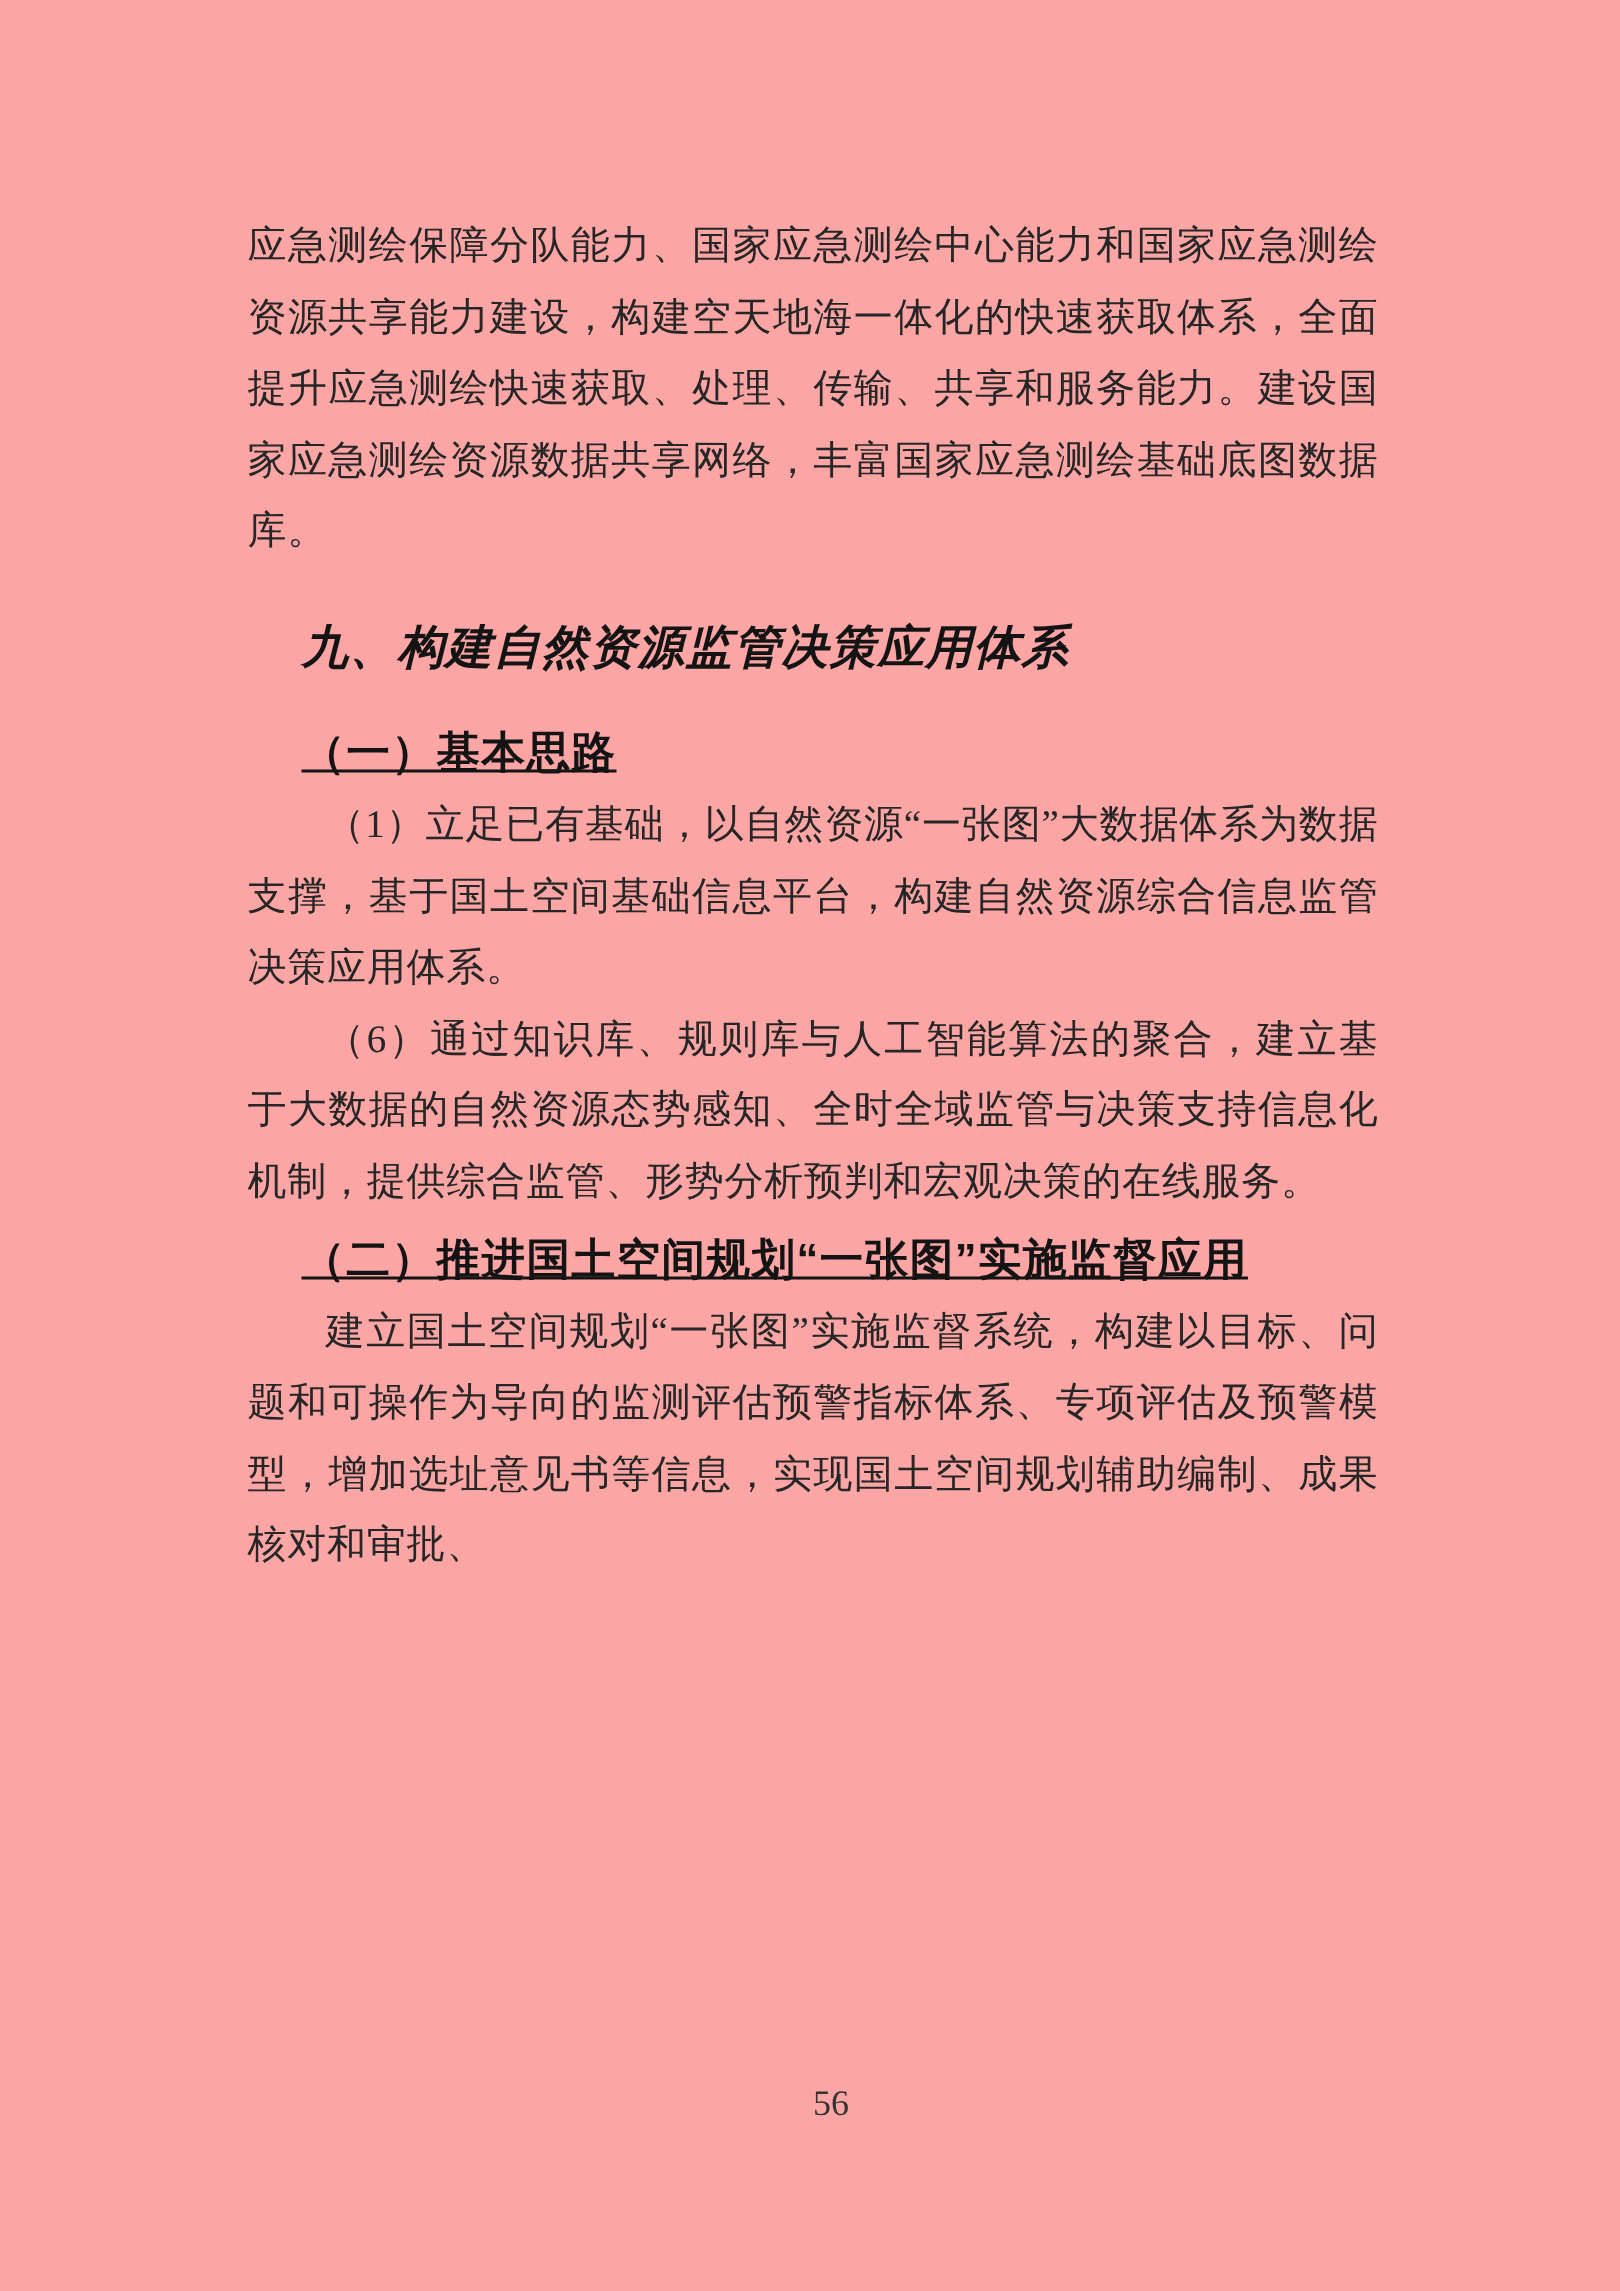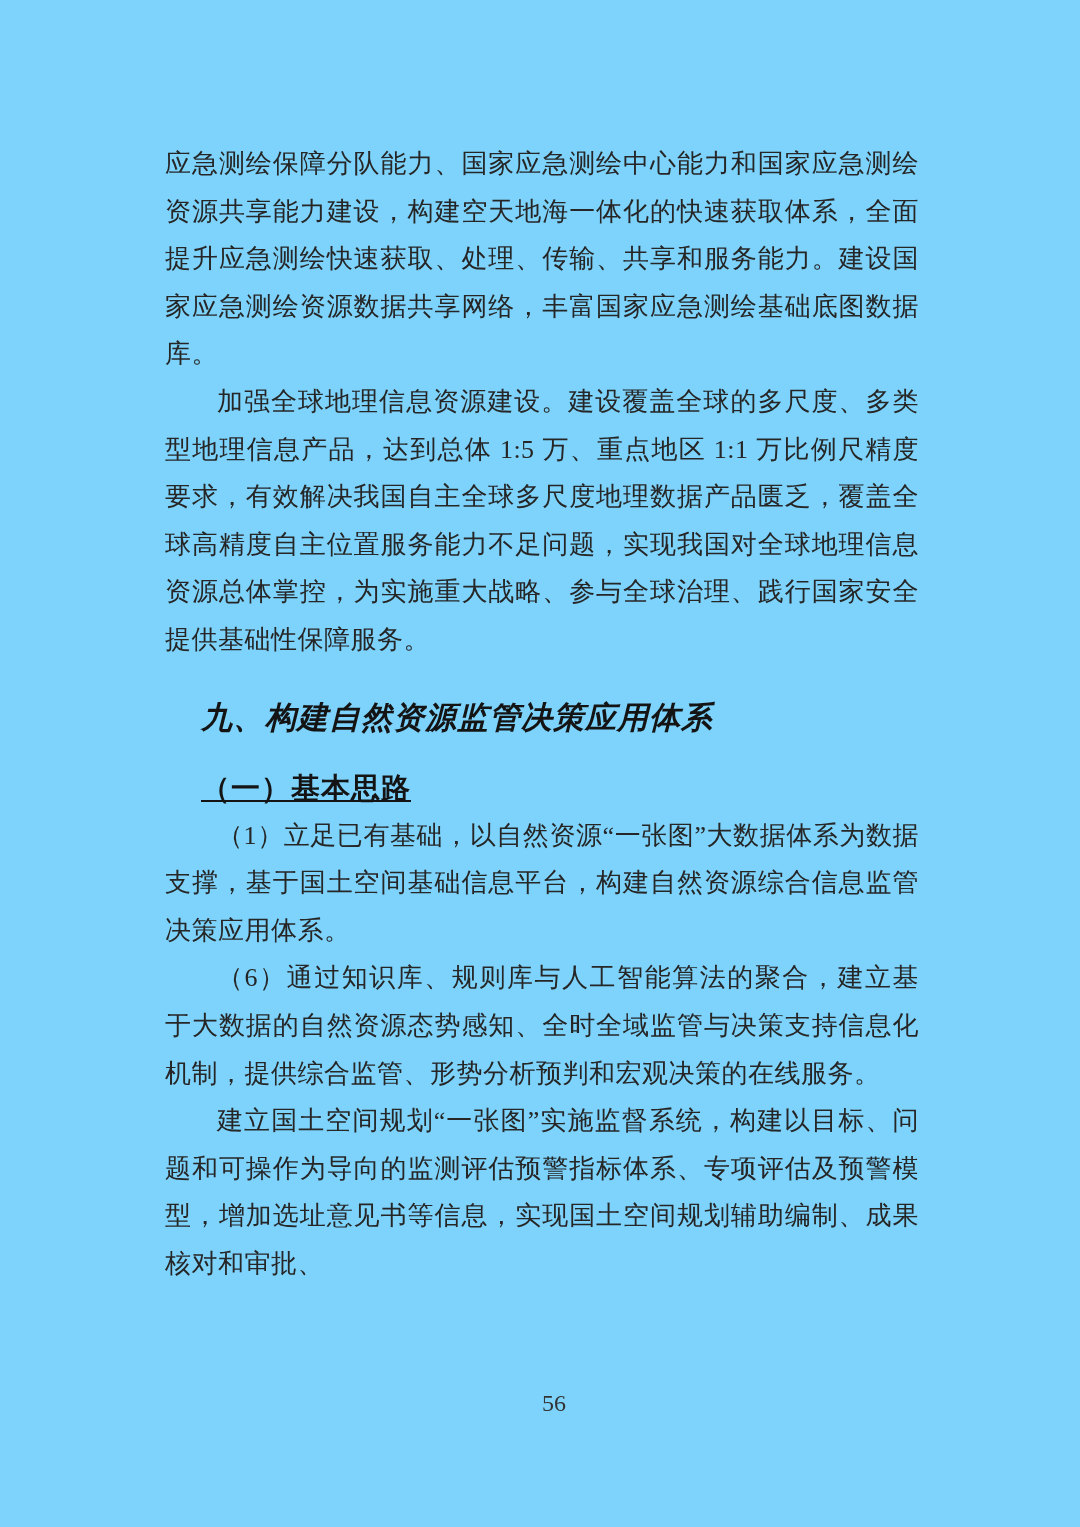--- a/index.html
+++ b/index.html
@@ -4,21 +4,21 @@
 <style>
   html, body {
     margin: 0;
     padding: 0;
     background: #ffffff;
   }
   .page {
     position: relative;
     width: 1080px;
     height: 1527px;
-    background: #7dd3fc;
+    background: #fca5a5;
     overflow: hidden;
     font-family: "Liberation Serif", "DejaVu Serif", serif;
   }
   .content {
     position: absolute;
     left: 165px;
     top: 140px;
     width: 754px;
   }
   p.body {
@@ -68,30 +68,30 @@
   }
 </style>
 </head>
 <body>
 
 <div class="page">
   <div class="content">
 
     <p class="body">应急测绘保障分队能力、国家应急测绘中心能力和国家应急测绘资源共享能力建设，构建空天地海一体化的快速获取体系，全面提升应急测绘快速获取、处理、传输、共享和服务能力。建设国家应急测绘资源数据共享网络，丰富国家应急测绘基础底图数据库。</p>
 
-    <p class="body indent">加强全球地理信息资源建设。建设覆盖全球的多尺度、多类型地理信息产品，达到总体 1:5 万、重点地区 1:1 万比例尺精度要求，有效解决我国自主全球多尺度地理数据产品匮乏，覆盖全球高精度自主位置服务能力不足问题，实现我国对全球地理信息资源总体掌控，为实施重大战略、参与全球治理、践行国家安全提供基础性保障服务。</p>
 
     <h1 class="h1">九、构建自然资源监管决策应用体系</h1>
 
     <h2 class="h2">（一）基本思路</h2>
 
     <p class="body indent">（1）立足已有基础，以自然资源“一张图”大数据体系为数据支撑，基于国土空间基础信息平台，构建自然资源综合信息监管决策应用体系。</p>
 
     <p class="body indent">（6）通过知识库、规则库与人工智能算法的聚合，建立基于大数据的自然资源态势感知、全时全域监管与决策支持信息化机制，提供综合监管、形势分析预判和宏观决策的在线服务。</p>
 
 
+    <h2 class="h2 tight">（二）推进国土空间规划“一张图”实施监督应用</h2>
 
     <p class="body indent">建立国土空间规划“一张图”实施监督系统，构建以目标、问题和可操作为导向的监测评估预警指标体系、专项评估及预警模型，增加选址意见书等信息，实现国土空间规划辅助编制、成果核对和审批、</p>
 
   </div>
 
   <div class="footer">56</div>
 </div>
 
 </body></html>

